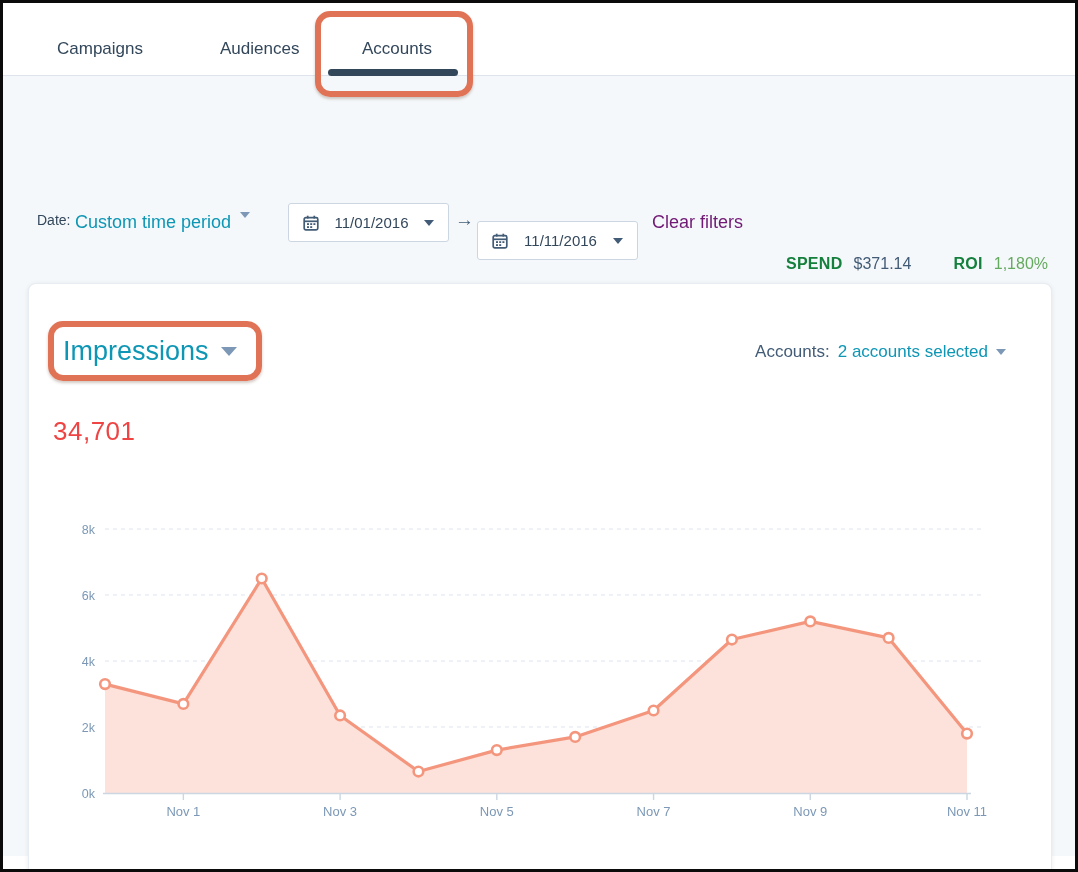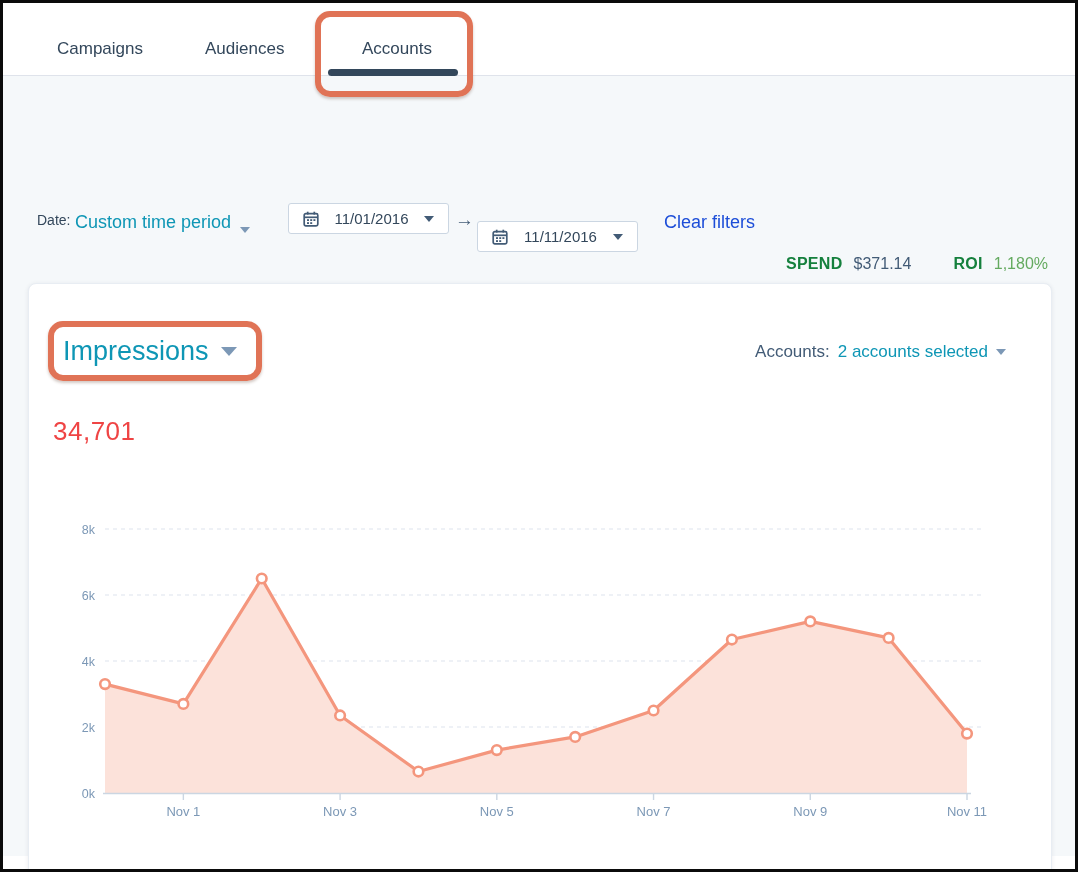--- a/index.html
+++ b/index.html
@@ -9,48 +9,48 @@
   .frame {
     position:relative; width:1078px; height:872px;
     border:3px solid #0b0b0b; background:#ffffff; overflow:hidden;
   }
 
   
   .tabbar { position:absolute; left:0; top:0; width:1072px; height:73px;
             background:#ffffff; border-bottom:1px solid #dfe3eb; }
   .tab { position:absolute; top:36px; font-size:17px; color:#33475b; cursor:pointer; }
   .tab-campaigns { left:54px; }
-  .tab-audiences { left:202px; }
+  .tab-audiences { left:217px; }
   .tab-analyze   { left:359px; }
   .tab-underline { position:absolute; left:325px; top:66px; width:130px; height:7px;
                    border-radius:4px; background:#33475b; }
 
   
   .annotation { position:absolute; border:6px solid #e07356; border-radius:15px;
                 box-shadow:0 2px 3px rgba(80,40,20,.25); pointer-events:none; z-index:50; }
   .annotation-analyze     { left:312px; top:8px;  width:158px; height:86px; }
   .annotation-impressions { left:19px;  top:37px; width:214px; height:60px; }
 
   
   .content { position:absolute; left:0; top:73px; width:1072px; height:780px;
              background:#f5f8fa; }
 
   
   .filter-label { position:absolute; left:34px; top:136px; font-size:14px; color:#33475b; }
   .daterange-dropdown { position:absolute; left:72px; top:136px; font-size:18px;
-                        color:#0e96b5; cursor:pointer; display:flex; align-items:flex-end; gap:9px; }
-  .datebox { position:absolute; top:127px; width:161px; height:31px; background:#ffffff;
+                        color:#0e96b5; cursor:pointer; display:flex; align-items:flex-start; gap:9px; }
+  .datebox { position:absolute; top:127px; width:161px; height:39px; background:#ffffff;
              border:1px solid #cbd6e2; border-radius:3px; display:flex; align-items:center;
              justify-content:center; gap:16px; cursor:pointer; }
   .datebox-start { left:285px; }
   .datebox-end   { left:474px;margin-top:18px; }
   .datebox .date-text { font-size:15px; color:#33475b; }
   .range-arrow { position:absolute; left:452px; top:133px; font-size:19px; color:#425b76; }
   .clear-filters { position:absolute; left:649px; top:136px; font-size:18px;
-                   color:#1d4ed8; cursor:pointer;margin-left:12px; }
+                   color:#701a75; cursor:pointer; }
 
   .caret { display:inline-block; width:0; height:0;
            border-left:5px solid transparent; border-right:5px solid transparent;
            border-top:6px solid #7c98b6; }
   .caret-slate { border-top-color:#425b76; border-left-width:5px; border-right-width:5px; }
   .caret-lg { border-left-width:8px; border-right-width:8px; border-top-width:9px; }
 
   
   .stats-row { position:absolute; right:27px; top:179px; display:flex; align-items:center; }
   .stat-label { font-size:16px; font-weight:bold; color:#15803d; letter-spacing:.3px; }

